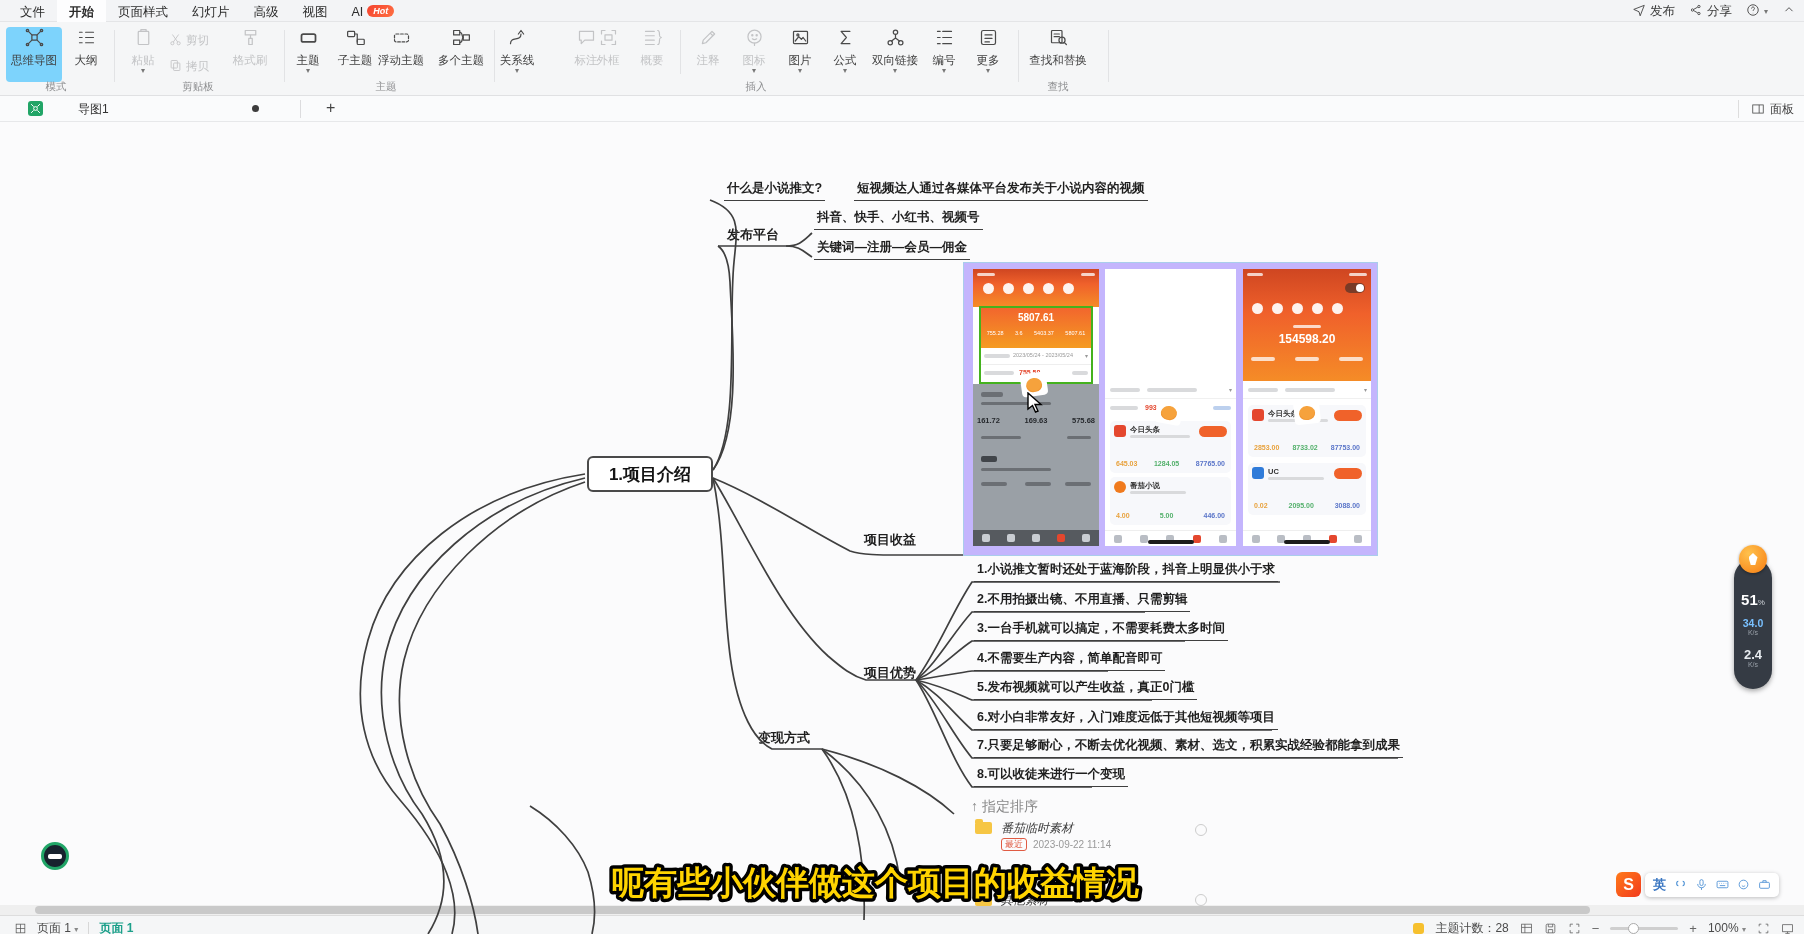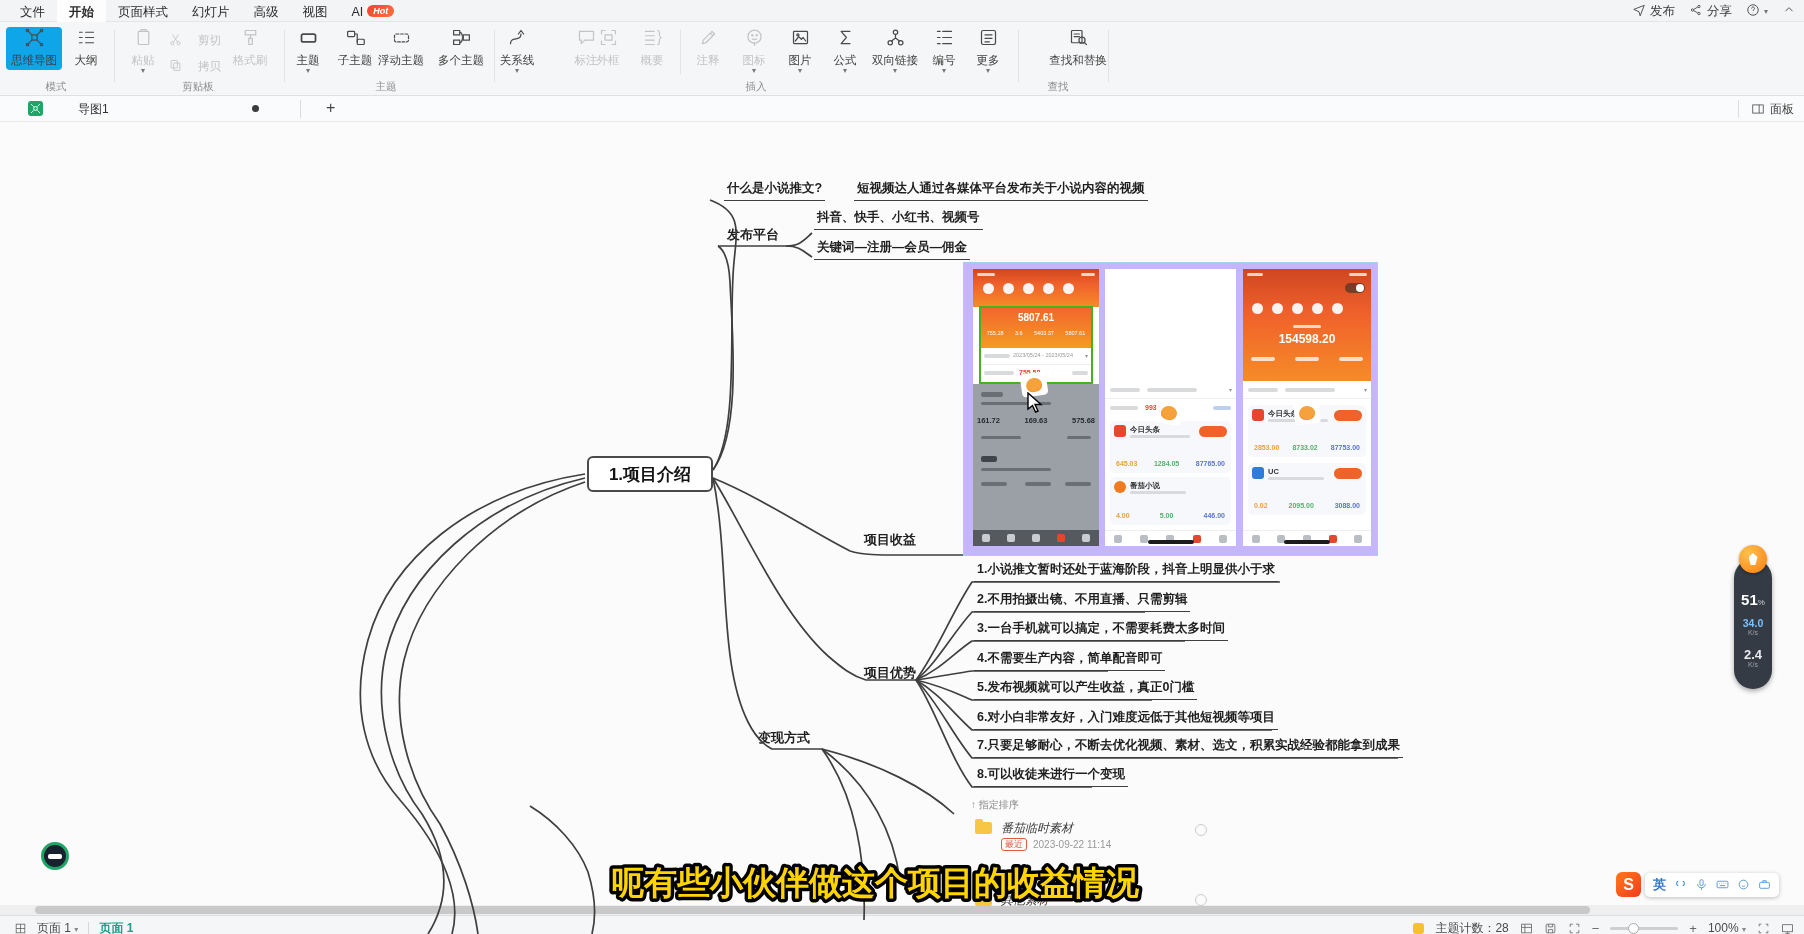--- a/index.html
+++ b/index.html
@@ -12,28 +12,28 @@
   .ttab.active{background:#fdfdfe;font-weight:700;}
   .hotbadge{background:linear-gradient(135deg,#f5422e,#ff7043);color:#fff;font-size:9px;font-style:italic;font-weight:700;border-radius:8px;padding:1px 6px;margin-left:2px;}
   .tsearch{display:flex;align-items:flex-end;gap:21px;margin-left:24px;color:#9a9a9a;flex-direction:column;}
   .tright{position:absolute;right:8px;top:0;height:22px;display:flex;align-items:center;gap:14px;color:#3a3a3a;}
   .tbtn{display:flex;align-items:center;gap:4px;}
   .ticon svg{width:14px;height:14px;stroke:#4a4a4a;fill:none;stroke-width:1.6;}
 
   
   .ribbon{position:absolute;left:0;top:22px;width:1804px;height:74px;background:#f5f6f7;border-bottom:1px solid #e0e1e3;}
   .rb{position:absolute;top:5px;width:56px;text-align:center;cursor:default;}
-  .rb.wide{width:72px;margin-left:20px;}
-  .rb.active-mode{background:#0ea5e9;border-radius:4px;padding-bottom:2px;}
+  .rb.wide{width:72px;}
+  .rb.active-mode{background:#7dd3fc;border-radius:4px;padding-bottom:14px;}
   .ri svg{width:21px;height:21px;stroke:#4a4a4a;fill:none;stroke-width:1.4;stroke-linecap:round;stroke-linejoin:round;}
   .rl{display:block;font-size:11.5px;color:#3f3f3f;margin-top:1px;white-space:nowrap;}
   .cv{display:block;font-size:8px;color:#777;line-height:6px;}
   .rb.dis .ri svg{stroke:#c3c4c6;}
   .rb.dis .rl{color:#c3c4c6;}
-  .rs{position:absolute;display:flex;align-items:center;gap:15px;font-size:11.5px;color:#c3c4c6;}
+  .rs{position:absolute;display:flex;align-items:center;gap:3px;font-size:11.5px;color:#c3c4c6;}
   .rs .ri-s svg{width:15px;height:15px;stroke:#c3c4c6;fill:none;stroke-width:1.4;}
   .rgl{position:absolute;top:58px;font-size:10.5px;color:#8d8e90;transform:translateX(-50%);}
   .rdiv{position:absolute;top:8px;width:1px;height:52px;background:#e2e3e5;}
 
   
   .sheetbar{position:absolute;left:0;top:96px;width:1804px;height:26px;background:#fafbfc;border-bottom:1px solid #e7e8ea;font-size:12px;color:#333;}
   .sheeticon{position:absolute;left:28px;top:5px;width:15px;height:15px;background:#21a567;border-radius:3px;}
   .sheeticon svg{width:15px;height:15px;stroke:#fff;fill:none;stroke-width:1.6;}
   .sheetname{position:absolute;left:78px;top:5px;}
   .sheetdot{position:absolute;left:252px;top:9px;width:7px;height:7px;background:#3c3c3c;border-radius:50%;}
@@ -82,21 +82,21 @@
   .cvals b:nth-child(2){color:#53b06b;}
   .cvals b:nth-child(3){color:#5b76c9;}
   .redamt{color:#e4472e;font-weight:700;font-size:7px;}
   .toggle{position:absolute;width:20px;height:10px;border-radius:5px;background:rgba(40,40,40,.55);}
   .toggle i{position:absolute;right:1px;top:1px;width:8px;height:8px;border-radius:50%;background:#fff;display:block;}
   .sticker{position:absolute;width:26px;height:23px;background:#fff;border-radius:4px;z-index:4;display:flex;align-items:center;justify-content:center;}
   .sticker i{width:16px;height:14px;background:radial-gradient(circle at 50% 40%,#f6a23c 60%,#e07818 100%);border-radius:50% 50% 45% 45%;display:block;}
 
   
   .filepanel{position:absolute;left:965px;top:798px;width:250px;height:117px;z-index:1;font-size:11px;color:#555;}
-  .fsort{font-size:10px;color:#888;}
+  .fsort{font-size:14px;color:#888;}
   .folder{position:absolute;width:17px;height:12px;background:#f6c644;border-radius:2px;}
   .folder:before{content:"";position:absolute;left:0;top:-3px;width:8px;height:4px;background:#f6c644;border-radius:2px 2px 0 0;}
   .fname{font-size:12px;color:#3c3c3c;}
   .fbadge{display:inline-block;font-size:9px;color:#e05b43;border:1px solid #e05b43;border-radius:3px;padding:0 3px;line-height:11px;}
   .fdate{font-size:10px;color:#999;}
   .fcheck{position:absolute;width:12px;height:12px;border:1px solid #ccc;border-radius:50%;}
 
   
   .subtitle-svg{position:absolute;left:515px;top:856px;z-index:6;pointer-events:none;}
   .subt{font-size:33px;font-weight:900;fill:#ffd400;stroke:#000;stroke-width:7px;paint-order:stroke;stroke-linejoin:round;font-family:"Liberation Sans","DejaVu Sans",sans-serif;}

